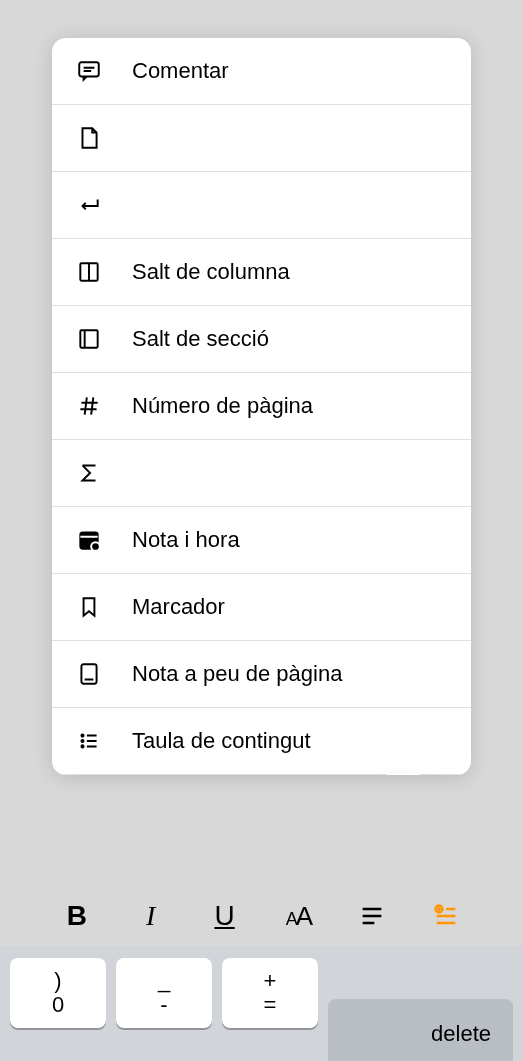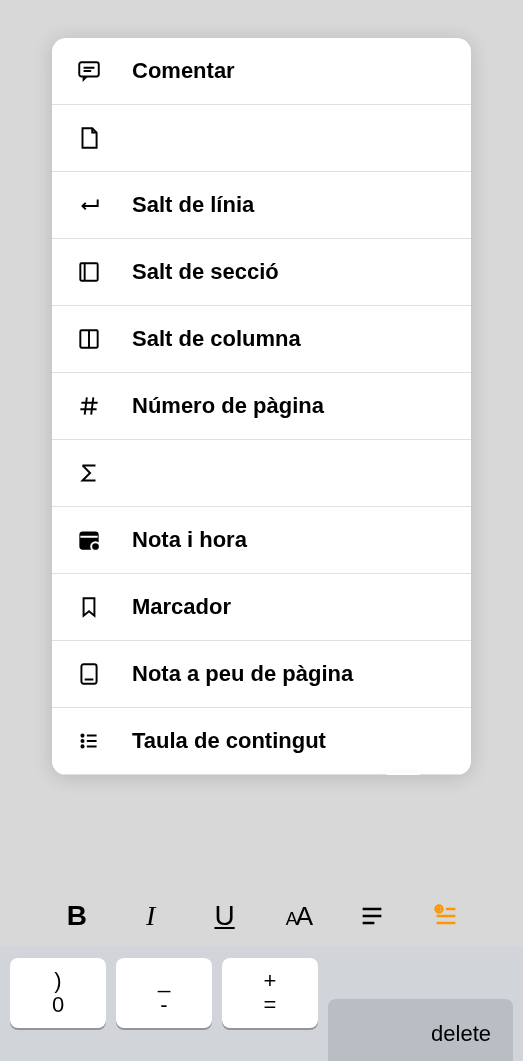--- a/index.html
+++ b/index.html
@@ -43,21 +43,21 @@
       width: 26px;
       height: 26px;
       stroke: #000;
       fill: none;
       stroke-width: 1.8;
     }
     .menu-label {
       font-size: 22px;
       color: #000;
       margin-left: 28px;
-      font-weight: 700;
+      font-weight: 400;
     }
     .menu-tail {
       width: 0;
       height: 0;
       border-left: 18px solid transparent;
       border-right: 18px solid transparent;
       border-top: 18px solid #fff;
       position: absolute;
       bottom: -16px;
       right: 50px;
@@ -154,41 +154,40 @@
       </span>
     </div>
 
     <div class="menu-item">
       <span class="menu-icon">
         <svg viewBox="0 0 24 24">
             <path d="M20 7v6H6"></path>
             <path d="M9 10l-3 3 3 3"></path>
           </svg>
       </span>
-      <span class="menu-label">Salt de línia</span>
+    </div>
+
+    <div class="menu-item">
+      <span class="menu-icon">
+        <svg viewBox="0 0 24 24">
+            <rect x="4" y="4" width="16" height="16" rx="1"></rect>
+            <path d="M12 4v16"></path>
+          </svg>
+      </span>
+      <span class="menu-label">Salt de columna</span>
     </div>
 
     <div class="menu-item">
       <span class="menu-icon">
         <svg viewBox="0 0 24 24">
             <rect x="4" y="4" width="16" height="16" rx="1"></rect>
             <path d="M8 4v16"></path>
           </svg>
       </span>
       <span class="menu-label">Salt de secció</span>
-    </div>
-
-    <div class="menu-item">
-      <span class="menu-icon">
-        <svg viewBox="0 0 24 24">
-            <rect x="4" y="4" width="16" height="16" rx="1"></rect>
-            <path d="M12 4v16"></path>
-          </svg>
-      </span>
-      <span class="menu-label">Salt de columna</span>
     </div>
 
     <div class="menu-item">
       <span class="menu-icon">
         <svg viewBox="0 0 24 24">
             <path d="M10 4L8 20M16 4l-2 16M5 9h15M4 15h15"></path>
           </svg>
       </span>
       <span class="menu-label">Número de pàgina</span>
     </div>

